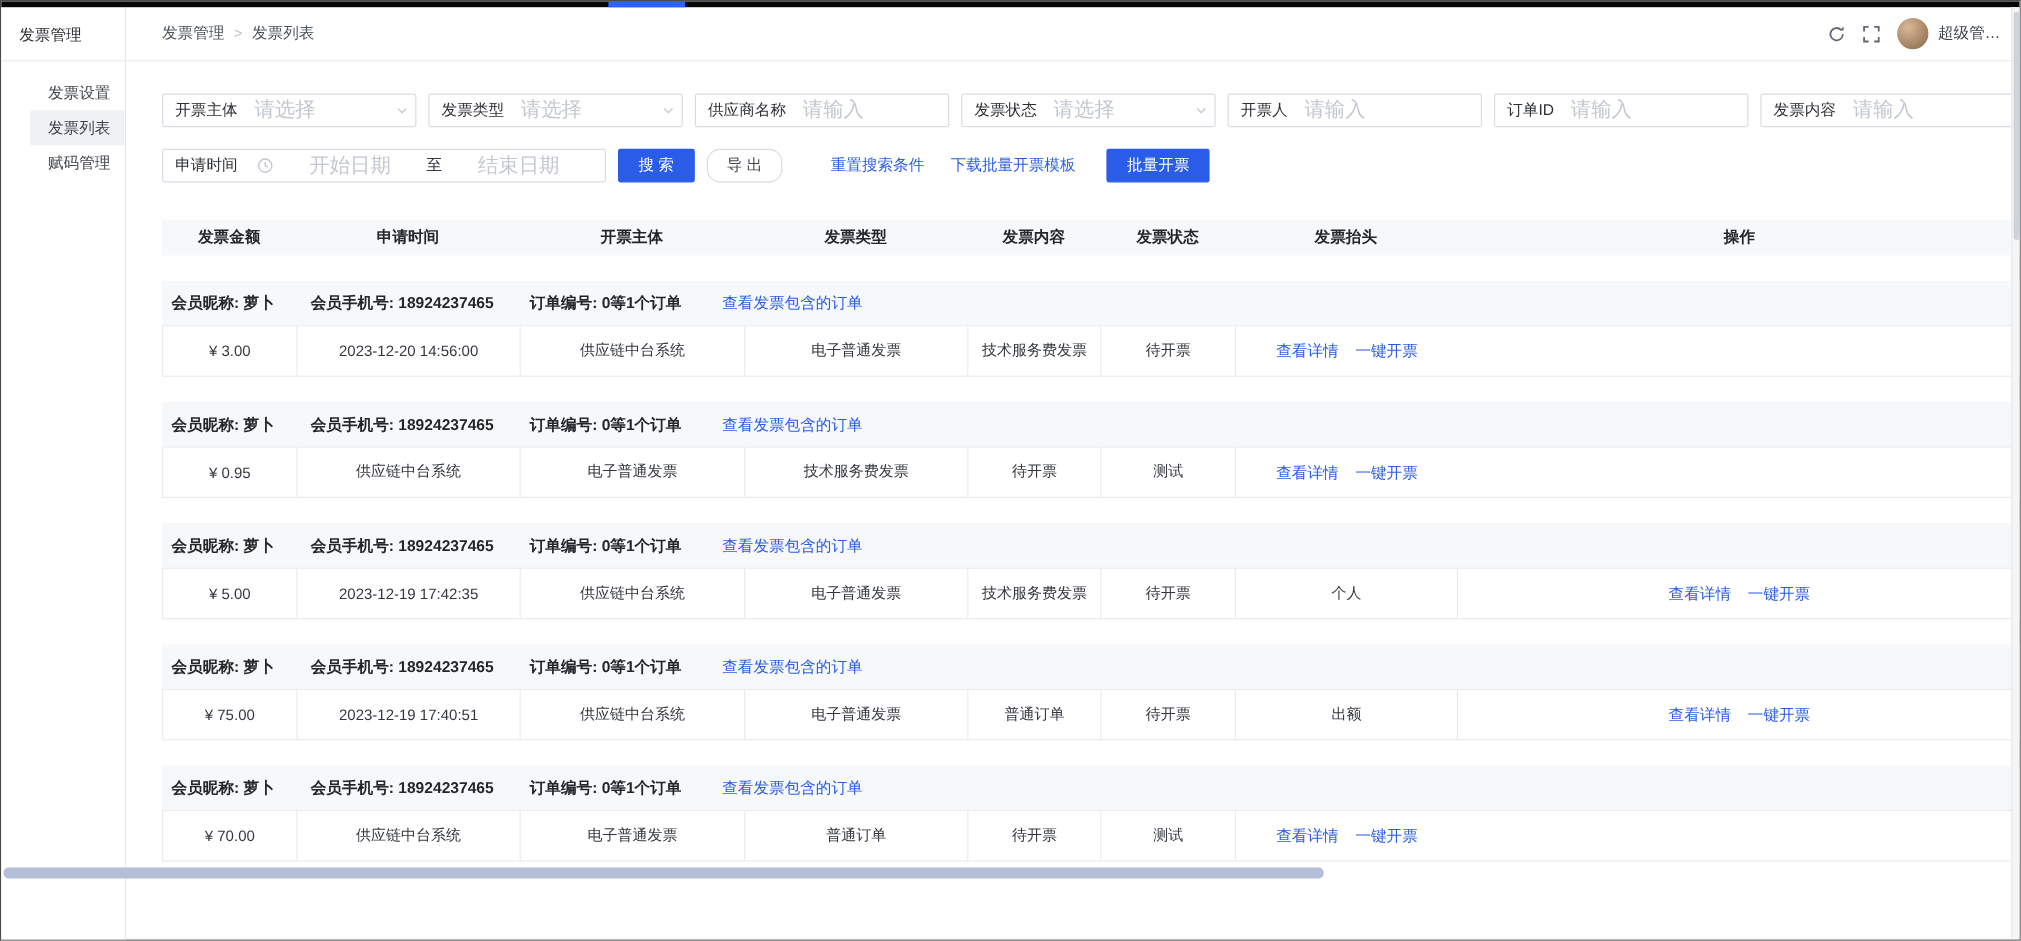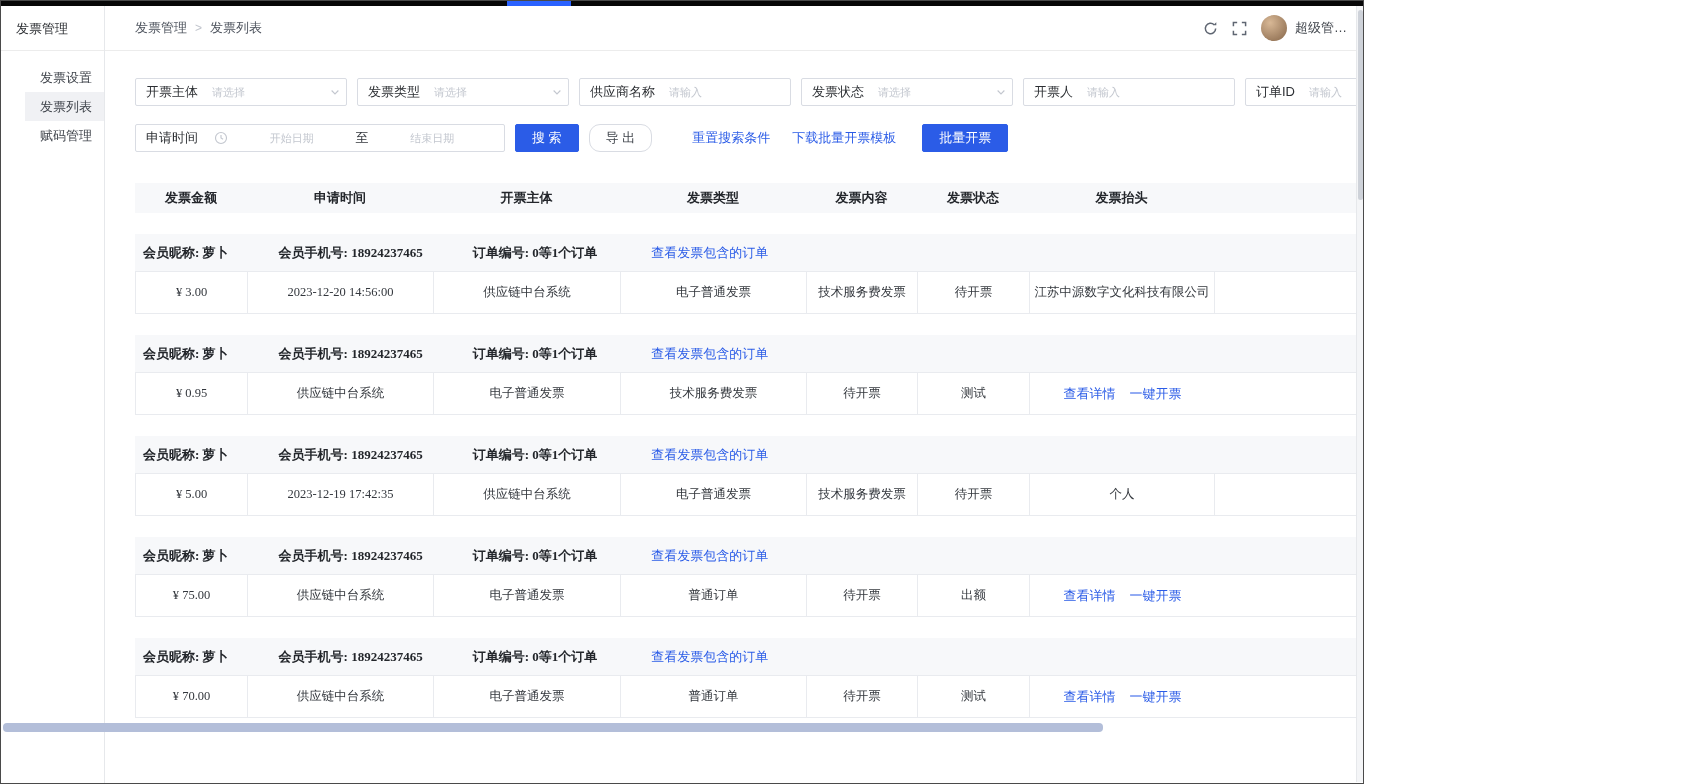--- a/index.html
+++ b/index.html
@@ -4,21 +4,21 @@
 <style>
   * { box-sizing: border-box; margin: 0; padding: 0; }
   html, body { width: 1684px; height: 784px; }
   body {
     font-family: "Liberation Sans", "DejaVu Sans", sans-serif;
     color: #33373d;
     background: #fff;
     overflow: hidden;
   }
   .screen {
-    width: 1364px; height: 784px;
+    width: 1684px; height: 784px;
     position: relative;
     background: #fff;
     border: 1px solid #4a4a4a;
     overflow: hidden;
   }
   
   .chrome-bar { height: 5px; background: #070707; position: relative; }
   .chrome-progress { position: absolute; left: 506px; top: 0; width: 64px; height: 100%; background: var(--loading, #2a62ff); }
 
   .app { display: flex; height: 777px; }
@@ -42,47 +42,47 @@
             background: radial-gradient(circle at 35% 30%, #d8b896, #9a7a5c 75%); cursor: pointer; }
   .user-name { font-size: 13px; color: #40454c; max-width: 58px; overflow: hidden; text-overflow: ellipsis; white-space: nowrap; margin-left: -6px; cursor: pointer; }
 
   
   .page { flex: 1; padding: 27px 0 0 30px; overflow: hidden; position: relative; }
 
   
   .filter-row { display: flex; align-items: center; gap: 10px; }
   .fbox { width: 212px; height: 28px; flex: none; border: 1px solid #d9dce3; border-radius: 2px; background: #fff; display: flex; align-items: center; }
   .flabel { font-size: 13px; color: #2c2f33; padding: 0 6px 0 10px; white-space: nowrap; }
-  .finput { border: 0; outline: none; flex: 1; min-width: 0; font-size: 11px; color: #ef4444; padding-left: 8px; font-family: inherit; background: transparent; }
+  .finput { border: 0; outline: none; flex: 1; min-width: 0; font-size: 17px; color: #ef4444; padding-left: 8px; font-family: inherit; background: transparent; }
   .finput::placeholder { color: #c3c7cf; }
   .chev { width: 22px; color: #c3c7cf; display: flex; align-items: center; justify-content: center; flex: none; }
 
   .filter-row2 { margin-top: 18px; display: flex; align-items: center; }
   .datebox { width: 370px; padding-right: 8px; }
   .clock { color: #c3c7cf; display: flex; align-items: center; margin-left: 10px; flex: none; }
   .finput.date { text-align: center; padding-left: 0; }
   .date-sep { font-size: 13px; color: #33373d; flex: none; }
 
   .btn { height: 28px; border-radius: 2px; font-size: 13px; font-family: inherit; cursor: pointer; white-space: nowrap;
          border: 1px solid #d9dce3; background: #fff; color: #40454c; padding: 0 16px; }
   .btn.primary { background: var(--accent, #2b5ce7); border-color: var(--accent, #2b5ce7); color: #fff; }
   .btn-search { margin-left: 10px; }
   .btn-export { margin-left: 10px; border-radius: 11px; }
   .tlink { color: var(--accent, #2b5ce7); font-size: 13px; text-decoration: none; cursor: pointer; white-space: nowrap; }
   .link-reset { margin-left: 40px; }
   .link-template { margin-left: 22px; }
   .btn-batch { margin-left: 26px; }
 
   
-  .invoice-table { margin-top: 31px; width: 1550px; font-family: Liberation Serif, serif; --cols: 112px 186px 187px 186px 111px 112px 185px minmax(300px, 1fr); }
+  .invoice-table { margin-top: 31px; width: 1550px; --cols: 112px 186px 187px 186px 111px 112px 185px minmax(300px, 1fr); }
   .thead { display: grid; grid-template-columns: var(--cols); height: 30px; background: var(--group-bg, #f7f8fa); align-items: center; }
   .th { font-size: 13px; font-weight: 700; color: #23262b; text-align: center; white-space: nowrap; }
 
   .tgroup { margin-top: 21px; }
-  .ghead { height: 37px; background: var(--group-bg, #f7f8fa); display: flex; align-items: center; padding-left: 8px; gap: 20px; }
+  .ghead { height: 37px; background: var(--group-bg, #f7f8fa); display: flex; align-items: center; padding-left: 8px; }
   .gh-item { font-size: 13px; font-weight: 700; color: #23262b; margin-right: 30px; white-space: nowrap; }
   .gh-link { margin-left: 4px; }
   .trow { display: grid; grid-template-columns: var(--cols); height: 43px; border: 1px solid #e9ebef; background: #fff; }
   .td { display: flex; align-items: center; justify-content: center; font-size: 12.5px; color: #33373d; white-space: nowrap; overflow: hidden; padding: 0 2px; }
   .td:not(:last-child) { border-right: 1px solid #e9ebef; }
   .td-ops { gap: 14px; }
 
   
   .hscroll-thumb { position: absolute; left: 2px; top: 722px; width: 1100px; height: 9px; border-radius: 4px; background: var(--hscroll, #b3bed9); cursor: pointer; }
   .vscroll { position: absolute; right: 0; top: 5px; bottom: 1px; width: 7px; background: #f4f5f7; border-left: 1px solid #e6e8eb; }
@@ -219,21 +219,20 @@
               <span class="gh-item">订单编号: 0等1个订单</span>
               <a class="tlink gh-link">查看发票包含的订单</a>
             </div>
             <div class="trow">
               <div class="td">¥ 3.00</div>
               <div class="td">2023-12-20 14:56:00</div>
               <div class="td">供应链中台系统</div>
               <div class="td">电子普通发票</div>
               <div class="td">技术服务费发票</div>
               <div class="td">待开票</div>
-              <div class="td">江苏中源数字文化科技有限公司</div>
               <div class="td td-ops">
                 <a class="tlink">查看详情</a>
                 <a class="tlink">一键开票</a>
               </div>
             </div>
           </section>
 
           <section class="tgroup">
             <div class="ghead">
               <span class="gh-item">会员昵称: 萝卜</span>
@@ -279,20 +278,21 @@
 
           <section class="tgroup">
             <div class="ghead">
               <span class="gh-item">会员昵称: 萝卜</span>
               <span class="gh-item">会员手机号: 18924237465</span>
               <span class="gh-item">订单编号: 0等1个订单</span>
               <a class="tlink gh-link">查看发票包含的订单</a>
             </div>
             <div class="trow">
               <div class="td">¥ 75.00</div>
+              <div class="td">2023-12-19 17:40:51</div>
               <div class="td">供应链中台系统</div>
               <div class="td">电子普通发票</div>
               <div class="td">普通订单</div>
               <div class="td">待开票</div>
               <div class="td">出额</div>
               <div class="td td-ops">
                 <a class="tlink">查看详情</a>
                 <a class="tlink">一键开票</a>
               </div>
             </div>

